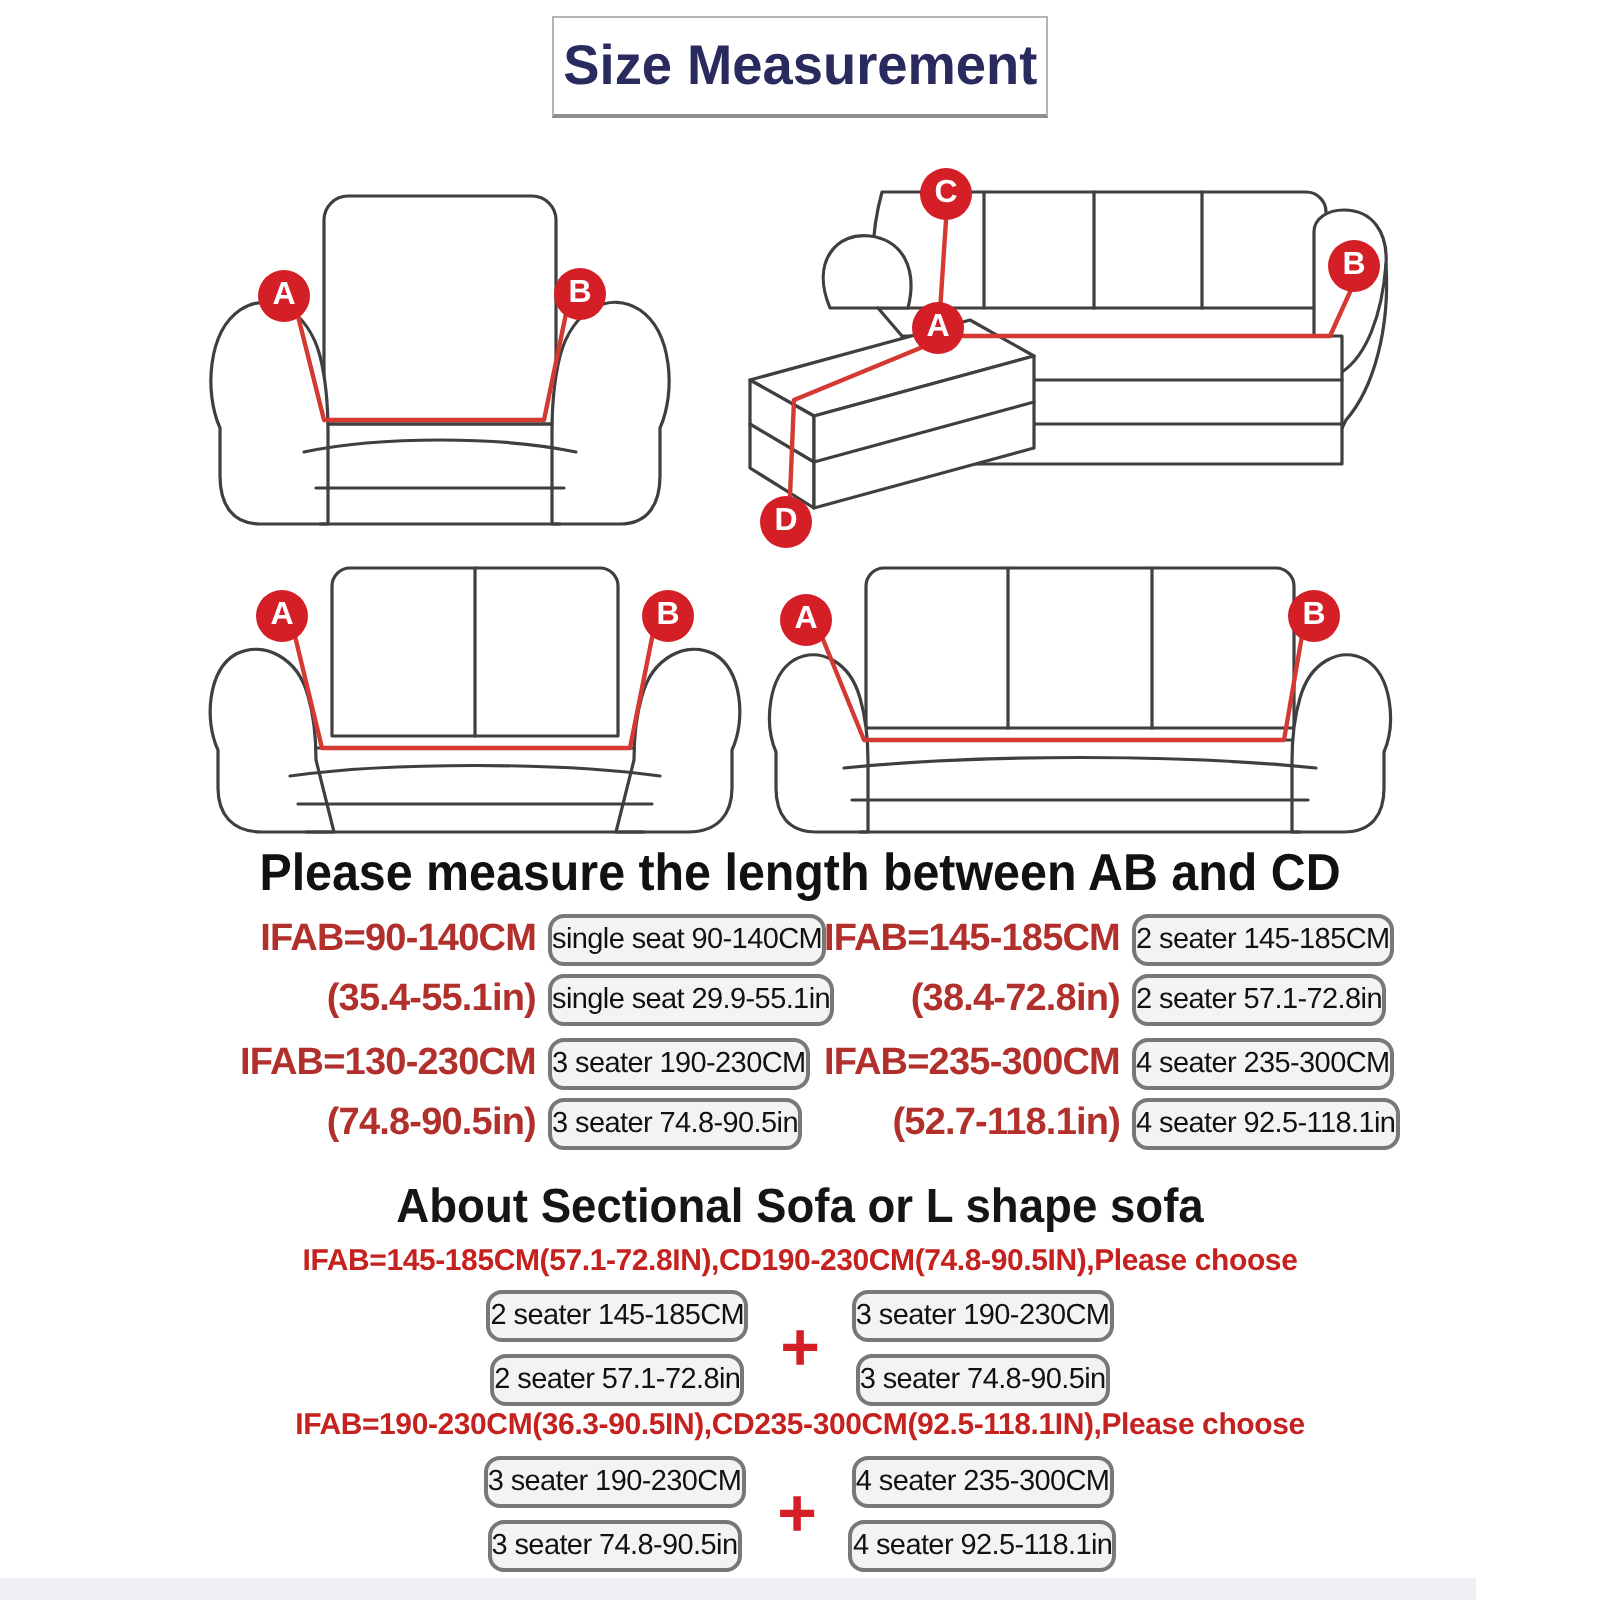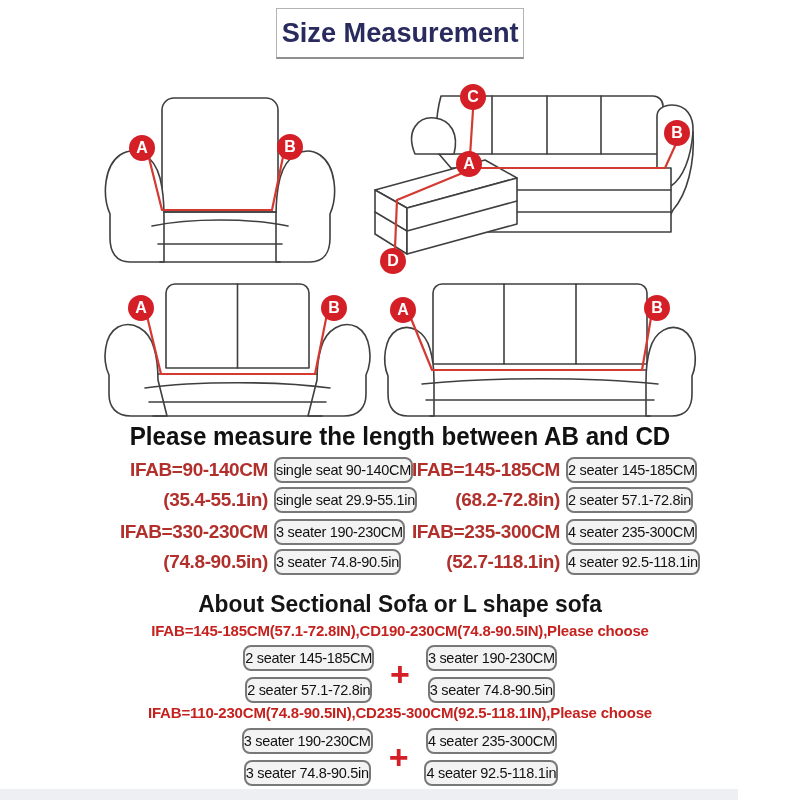--- a/index.html
+++ b/index.html
@@ -153,25 +153,25 @@
   <div class="size-table">
     <div class="size-cell">
       <span class="size-label">IFAB=90-140CM</span>
       <span class="opt-box">single seat 90-140CM</span>
       <span class="size-label">(35.4-55.1in)</span>
       <span class="opt-box">single seat 29.9-55.1in</span>
     </div>
     <div class="size-cell">
       <span class="size-label">IFAB=145-185CM</span>
       <span class="opt-box">2 seater 145-185CM</span>
-      <span class="size-label">(68.2-72.8in)</span>
+      <span class="size-label">(38.4-72.8in)</span>
       <span class="opt-box">2 seater 57.1-72.8in</span>
     </div>
     <div class="size-cell">
-      <span class="size-label">IFAB=330-230CM</span>
+      <span class="size-label">IFAB=130-230CM</span>
       <span class="opt-box">3 seater 190-230CM</span>
       <span class="size-label">(74.8-90.5in)</span>
       <span class="opt-box">3 seater 74.8-90.5in</span>
     </div>
     <div class="size-cell">
       <span class="size-label">IFAB=235-300CM</span>
       <span class="opt-box">4 seater 235-300CM</span>
       <span class="size-label">(52.7-118.1in)</span>
       <span class="opt-box">4 seater 92.5-118.1in</span>
     </div>
@@ -185,21 +185,21 @@
       <span class="opt-box">2 seater 145-185CM</span>
       <span class="opt-box">2 seater 57.1-72.8in</span>
     </div>
     <span class="plus-sign">+</span>
     <div class="combo-stack">
       <span class="opt-box">3 seater 190-230CM</span>
       <span class="opt-box">3 seater 74.8-90.5in</span>
     </div>
   </div>
 
-  <div class="combo-instruction" style="top:704px;">IFAB=110-230CM(74.8-90.5IN),CD235-300CM(92.5-118.1IN),Please choose</div>
+  <div class="combo-instruction" style="top:704px;">IFAB=190-230CM(36.3-90.5IN),CD235-300CM(92.5-118.1IN),Please choose</div>
   <div class="combo-row" style="top:728px;">
     <div class="combo-stack">
       <span class="opt-box">3 seater 190-230CM</span>
       <span class="opt-box">3 seater 74.8-90.5in</span>
     </div>
     <span class="plus-sign">+</span>
     <div class="combo-stack">
       <span class="opt-box">4 seater 235-300CM</span>
       <span class="opt-box">4 seater 92.5-118.1in</span>
     </div>

